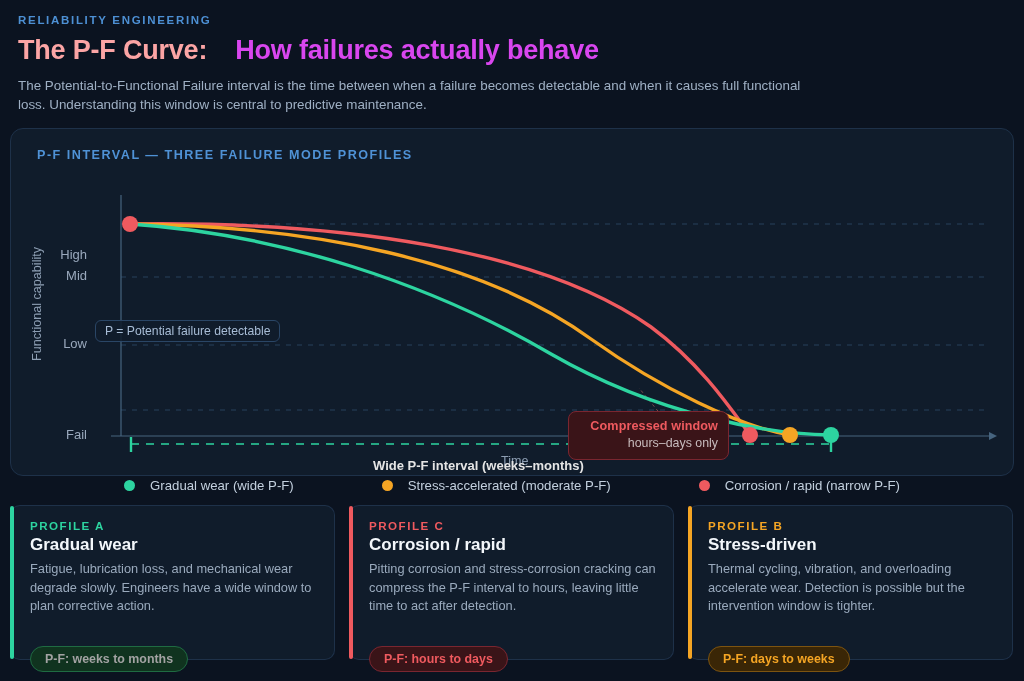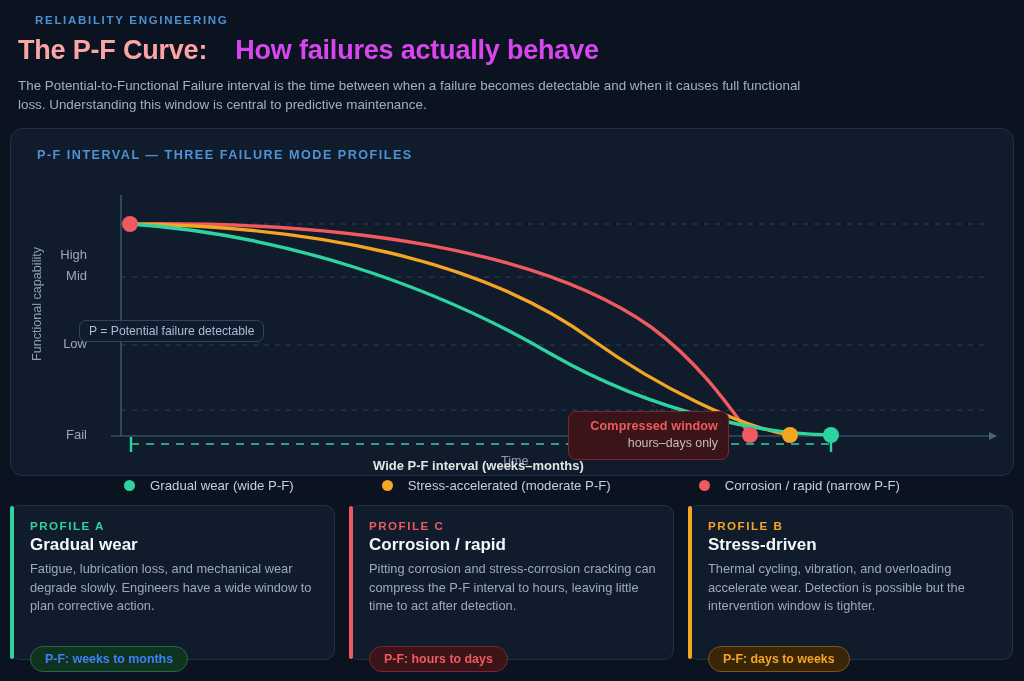--- a/index.html
+++ b/index.html
@@ -19,21 +19,20 @@
 
   
   .header { padding: 14px 18px 0 18px; }
 
   .eyebrow {
     font-size: 11.5px;
     font-weight: 700;
     letter-spacing: 1.7px;
     color: #4d90d4;
     text-transform: uppercase;
-    margin-left: 17px;
   }
 
   .title-row {
     margin-top: 9px;
     display: flex;
     align-items: baseline;
     gap: 28px;
     white-space: nowrap;
   }
   .title-main {
@@ -113,21 +112,21 @@
   .chip {
     position: absolute;
     border: 1px solid #2a4666;
     background: rgba(16,28,43,0.86);
     border-radius: 6px;
     padding: 3px 9px;
     font-size: 12.2px;
     color: #a8bdd6;
     white-space: nowrap;
   }
-  .chip-p { left: 68px; top: 191px; border-radius: 7px; }
+  .chip-p { left: 84px; top: 191px; }
   .chip-f { left: 492px; top: 409px; }
 
   
   .tooltip {
     position: absolute;
     left: 557px;
     top: 282px;
     width: 161px;
     padding: 7px 10px 9px;
     background: #3a1418;
@@ -330,21 +329,21 @@
   </div>
 </div>
 
 <div class="cards">
 
   <div class="card">
     <span class="card-accent" style="background: rgb(45, 212, 160);"></span>
     <div class="card-kicker" style="color: rgb(45, 212, 160);">PROFILE A</div>
     <div class="card-title">Gradual wear</div>
     <div class="card-body">Fatigue, lubrication loss, and mechanical wear degrade slowly. Engineers have a wide window to plan corrective action.</div>
-    <div class="badge" style="background: rgb(16, 51, 31); border: 1px solid rgb(31, 107, 66); color: #3b82f6;">P-F: weeks to months</div>
+    <div class="badge" style="background: rgb(16, 51, 31); border: 1px solid rgb(31, 107, 66); color: #a3a3a3;">P-F: weeks to months</div>
   </div>
 
   <div class="card">
     <span class="card-accent" style="background: rgb(239, 90, 95);"></span>
     <div class="card-kicker" style="color: rgb(239, 90, 95);">PROFILE C</div>
     <div class="card-title">Corrosion / rapid</div>
     <div class="card-body">Pitting corrosion and stress-corrosion cracking can compress the P-F interval to hours, leaving little time to act after detection.</div>
     <div class="badge" style="background: rgb(58, 20, 24); border: 1px solid rgb(122, 38, 48); color: rgb(239, 90, 95);">P-F: hours to days</div>
   </div>
 

